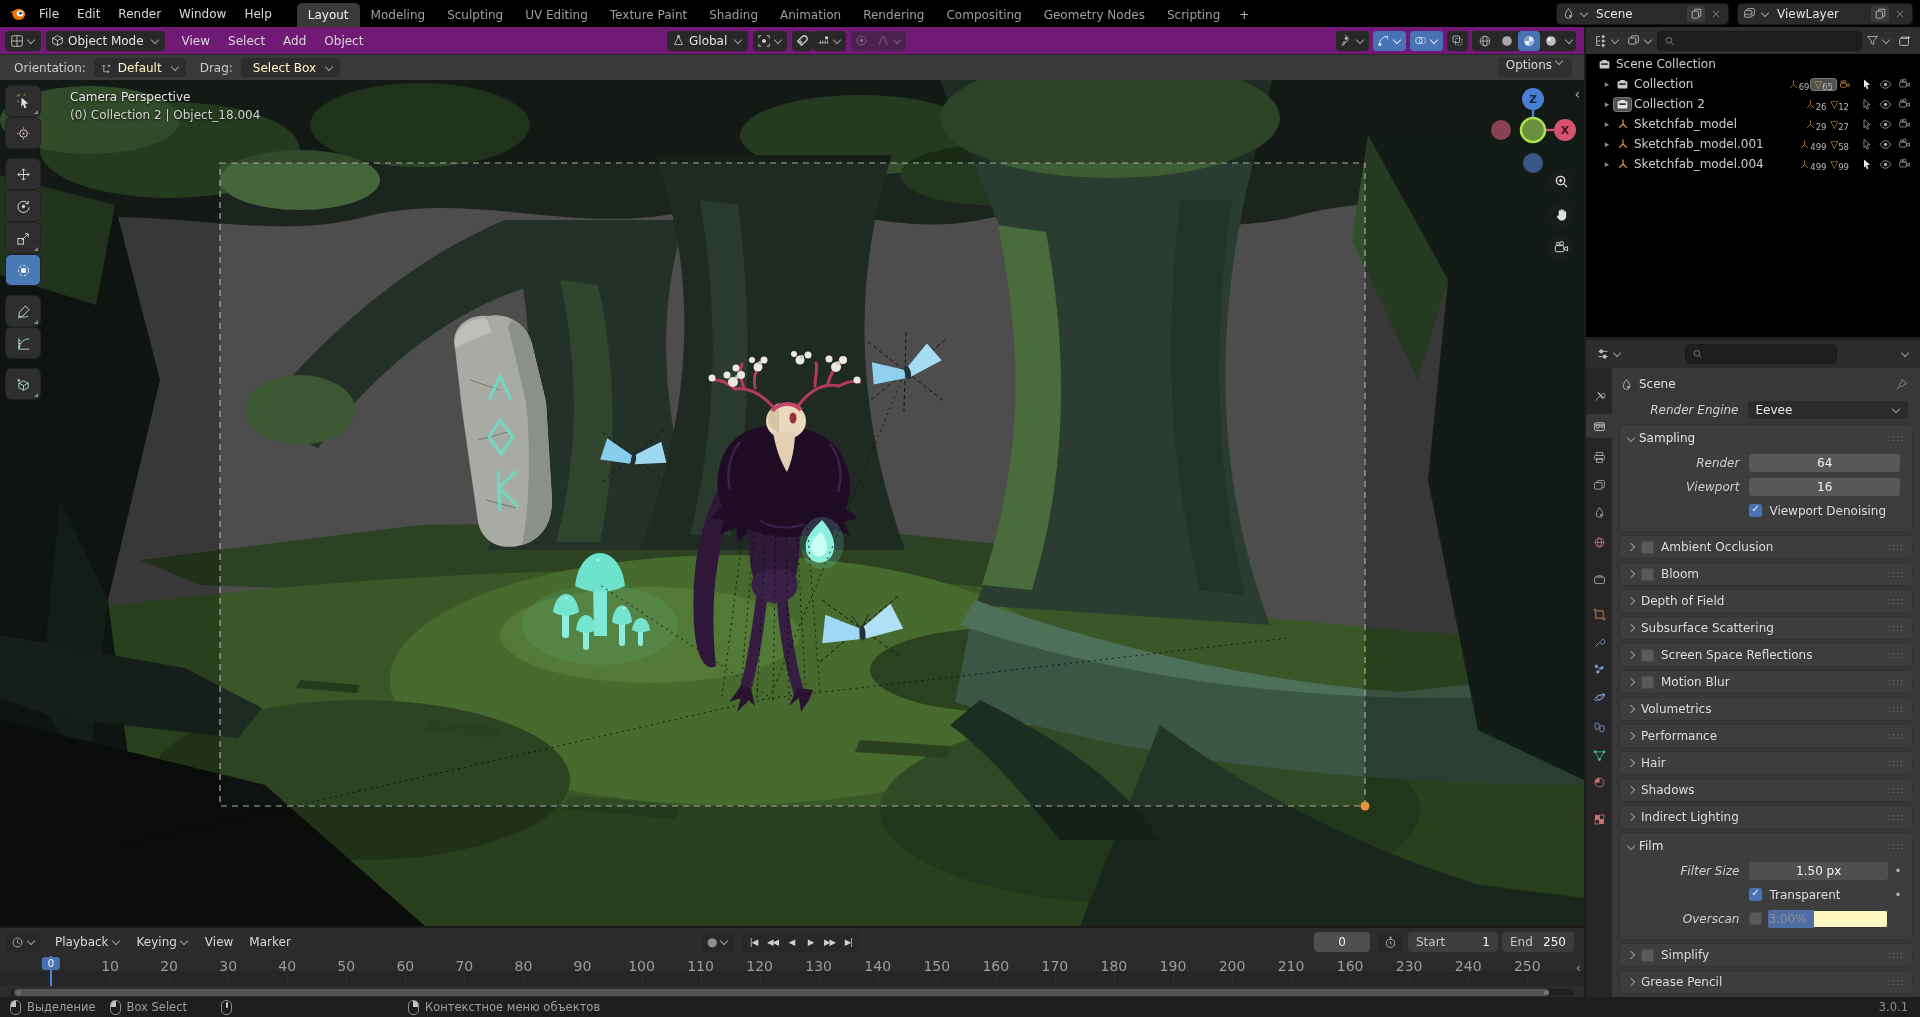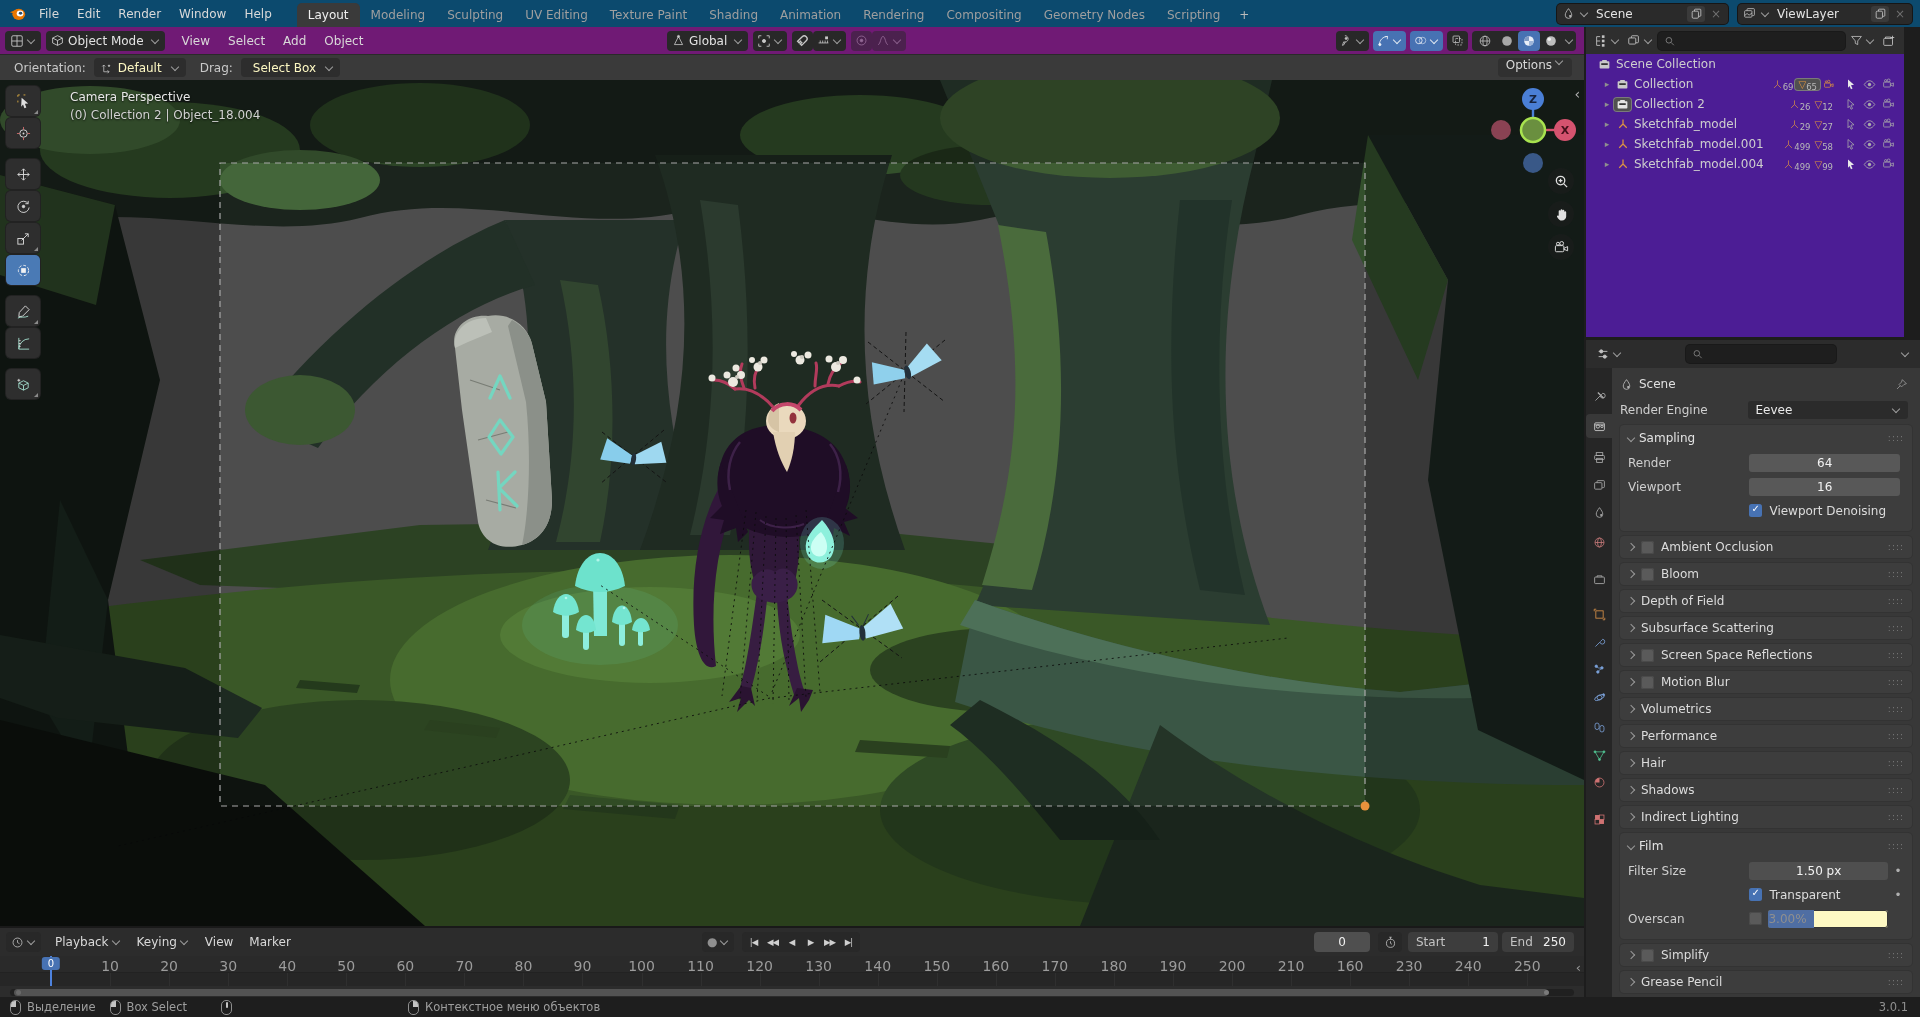--- a/index.html
+++ b/index.html
@@ -1,20 +1,20 @@
 <!DOCTYPE html>
 <html><head>
 <meta charset="utf-8">
 <style>
   *{margin:0;padding:0;box-sizing:border-box;font-family:"DejaVu Sans","Liberation Sans",sans-serif;}
   html,body{width:1920px;height:1017px;overflow:hidden;background:#1d1d1d;color:#d6d6d6;font-size:12px;}
   .app{position:relative;width:1920px;height:1017px;}
 
   
-  .topbar{position:absolute;top:0;left:0;right:0;height:27px;background:#0c4a6e;display:flex;align-items:center;z-index:9;}
+  .topbar{position:absolute;top:0;left:0;right:0;height:27px;background:#000000;display:flex;align-items:center;z-index:9;}
   .logo{width:26px;display:flex;justify-content:center;align-items:center;margin-left:4px;}
   .menus{display:flex;align-items:center;}
   .menu-item{padding:5px 9px;color:#d9d9d9;border-radius:4px;cursor:default;}
   .wstabs{display:flex;align-items:flex-end;height:27px;margin-left:16px;}
   .wstab{padding:5px 11px;color:#9f9f9f;border-radius:5px 5px 0 0;white-space:nowrap;}
   .wstab.active{background:#3a3a3a;color:#f0f0f0;}
   .wsplus{padding:5px 8px;color:#bbb;}
   .tb-right{margin-left:auto;display:flex;gap:10px;margin-right:8px;}
   .datablock{display:flex;align-items:center;background:#2a2a2a;box-shadow:0 0 0 1px #161616;border-radius:4px;height:20px;padding:0 3px;}
   .db-icon{display:flex;align-items:center;padding:0 2px;}
@@ -84,21 +84,21 @@
   .gline{position:absolute;top:0;bottom:0;width:1px;background:#2f2f2f;}
   .playhead-line{position:absolute;top:28px;height:30px;width:2px;background:#4e82dd;z-index:3;}
   .playhead-badge{position:absolute;top:29px;transform:translateX(-50%);background:#4772b3;color:#fff;font-size:10px;padding:1px 6px;border-radius:3px;z-index:4;}
   .scrollbar{position:absolute;left:10px;right:10px;top:61px;height:7px;background:#202020;border-radius:4px;}
   .sb-thumb{position:absolute;left:4px;right:26px;top:0;height:7px;background:#535353;border-radius:4px;}
   .sb-thumb::after{content:"";position:absolute;right:-1px;top:1px;width:5px;height:5px;border-radius:50%;background:#7a7a7a;}
   .sb-thumb::before{content:"";position:absolute;left:2px;top:1px;width:5px;height:5px;border-radius:50%;background:#6a6a6a;}
   .tl-collapse{position:absolute;right:3px;top:32px;color:#9a9a9a;font-size:13px;}
 
   
-  .outliner{position:absolute;top:0;left:0;right:16px;height:310px;background:#4c1d95;}
+  .outliner{position:absolute;top:0;left:0;right:0;height:310px;background:#000000;}
   .ol-header{height:27px;background:#2e2e2e;display:flex;align-items:center;padding:0 6px;gap:3px;}
   .searchbox{flex:1;display:flex;align-items:center;background:#1e1e1e;border-radius:4px;height:18px;padding:0 6px;box-shadow:0 0 0 1px #191919;}
   .searchbox input{background:transparent;border:none;outline:none;color:#ddd;width:100%;font-size:11px;}
   .icbtn{display:flex;align-items:center;padding:0 2px;}
   .orow{display:flex;align-items:center;height:20px;padding-right:6px;}
   .disc-sm{width:14px;text-align:center;color:#8f8f8f;font-size:9px;}
   .oicon{width:17px;display:flex;justify-content:center;align-items:center;}
   .olabel{margin-left:3px;color:#cecece;white-space:nowrap;}
   .obadges{margin-left:auto;display:flex;align-items:center;margin-right:6px;}
   .cnt{font-size:8.5px;color:#b8b8b8;position:relative;top:3px;margin-right:2px;}
@@ -110,21 +110,21 @@
   .props{position:absolute;top:313px;left:0;right:0;height:657px;background:#303030;overflow:hidden;}
   .pr-header{height:28px;background:#2c2c2c;display:flex;align-items:center;padding:0 8px;gap:6px;}
   .tabstrip{position:absolute;left:0;top:28px;bottom:0;width:26px;background:#262626;}
   .ptab{position:absolute;left:0;width:26px;height:24px;display:flex;align-items:center;justify-content:center;}
   .ptab.active{background:#383838;border-radius:4px 0 0 4px;}
   .props-content{position:absolute;left:26px;top:28px;right:0;bottom:0;padding:4px 8px 0 8px;background:#383838;}
   .crumb{display:flex;align-items:center;height:24px;}
   .crumb .lbl{margin-left:6px;color:#e0e0e0;}
   .crumb .pin{margin-left:auto;margin-right:4px;}
   .prow{display:flex;align-items:center;height:21px;margin:3px 0;}
-  .plabel{flex:0 0 44%;padding-right:10px;color:#cfcfcf;white-space:nowrap;}
+  .plabel{flex:0 0 44%;text-align:right;padding-right:10px;color:#cfcfcf;white-space:nowrap;font-style:italic;}
   .ddfield{flex:1;height:18px;background:#2b2b2b;border-radius:3px;display:flex;align-items:center;padding:0 7px;color:#eaeaea;margin-right:4px;}
   .nfield{flex:1;height:18px;background:#585858;border-radius:3px;text-align:center;line-height:18px;color:#f2f2f2;margin-right:4px;}
   .nfield.darker{background:#4f4f4f;}
   .bullet{width:12px;text-align:center;color:#b0b0b0;}
   .panelbox{background:#3d3d3d;border-radius:4px;margin:5px 0;padding:1px 8px 7px 8px;box-shadow:0 0 0 1px #333;}
   .pb-head{display:flex;align-items:center;height:23px;color:#e3e3e3;}
   .pb-head .t{margin-left:5px;}
   .dots{margin-left:auto;color:#777;font-size:9px;letter-spacing:1px;}
   .cr{width:6px;height:6px;border-right:1.4px solid #999;border-bottom:1.4px solid #999;transform:rotate(-45deg);display:inline-block;flex:0 0 auto;}
   .cr.open{transform:rotate(45deg);}

